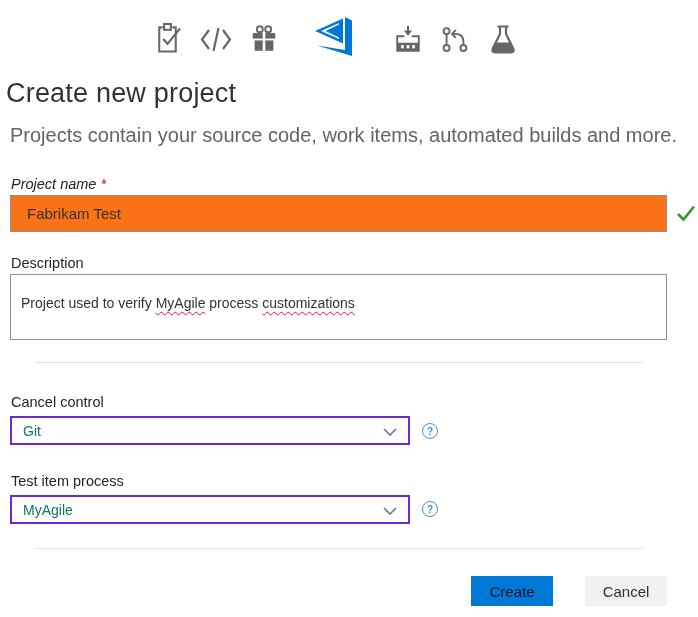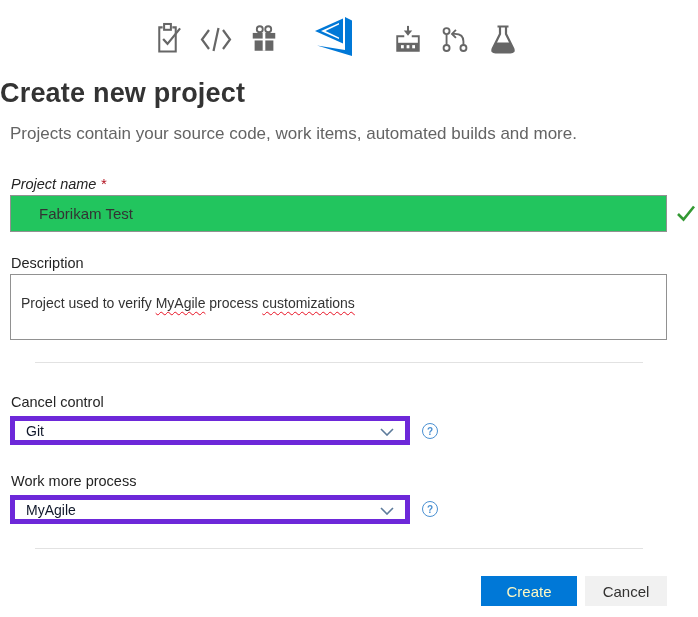--- a/index.html
+++ b/index.html
@@ -9,57 +9,57 @@
   .page{position:relative;width:698px;height:617px;background:#fff;}
 
   
   .icons-row{position:absolute;top:13px;left:0;width:100%;height:52px;
              display:flex;justify-content:center;align-items:center;gap:17px;
              transform:translateX(-14px);}
   .icons-row svg{display:block;}
   .logo-wrap{margin:0 16px;}
 
   
-  .title{position:absolute;left:0;top:78px;font-size:27px;font-weight:700;
+  .title{position:absolute;left:6px;top:78px;font-size:27px;font-weight:400;
          color:#333;letter-spacing:.2px;}
-  .subtitle{position:absolute;left:10px;top:124px;font-size:17px;color:#646464;}
+  .subtitle{position:absolute;left:10px;top:124px;font-size:20px;color:#646464;}
 
   
   .field-label{position:absolute;left:11px;font-size:14.5px;color:#242424;}
   .req{color:#b10e1c;margin-left:4px;}
 
   
   .name-input{position:absolute;left:10px;top:195px;width:657px;height:37px;
-              box-sizing:border-box;border:1px solid #919191;background:#22c55e;
-              font-family:inherit;font-size:15px;color:#333;padding:0 28px;outline:none;}
+              box-sizing:border-box;border:1px solid #919191;background:#f97316;
+              font-family:inherit;font-size:15px;color:#333;padding:0 16px;outline:none;}
   .valid-check{position:absolute;left:676px;top:204px;}
 
   
   .desc-box{position:absolute;left:10px;top:274px;width:657px;height:66px;
             box-sizing:border-box;border:1px solid #919191;background:#fff;
             font-size:14px;color:#333;padding:19px 10px;line-height:18px;cursor:text;}
   .misspell{text-decoration:underline wavy #e81123;text-decoration-thickness:1px;
             text-underline-offset:3px;}
 
   .divider{position:absolute;left:35px;width:608px;height:1px;background:#e2e2e2;}
 
   
   .select{position:absolute;left:10px;width:400px;height:29px;box-sizing:border-box;
-          border:5px solid #6d28d9;background:#fff;display:flex;align-items:center;
-          padding:0 11px;font-size:14px;color:#0f172a;cursor:pointer;}
+          border:2px solid #6d28d9;background:#fff;display:flex;align-items:center;
+          padding:0 11px;font-size:14px;color:#0f766e;cursor:pointer;}
   .select .chev{margin-left:auto;display:block;}
 
   .help{position:absolute;left:422px;width:16px;height:16px;border:1.4px solid #4a90d2;
         border-radius:50%;box-sizing:border-box;display:flex;align-items:center;
         justify-content:center;font-size:10px;font-weight:700;color:#4a90d2;cursor:pointer;}
 
   
   .btn{position:absolute;top:576px;height:30px;border:none;font-family:inherit;
        font-size:15px;cursor:pointer;padding:0;}
-  .btn-create{left:481px;width:96px;background:#0078d7;color:#fef9c3;}
+  .btn-create{left:471px;width:82px;background:#0078d7;color:#0f172a;}
   .btn-cancel{left:585px;width:82px;background:#f1f1f1;color:#323130;text-align:center;}
 </style>
 </head>
 <body>
 
 <div class="page">
 
   <div class="icons-row">
     <span>
       <svg width="31" height="36" viewBox="0 0 32 36" fill="none" stroke="#666" stroke-width="2.1">
@@ -147,21 +147,21 @@
     <span class="chev">
       <svg width="14" height="8" viewBox="0 0 14 8" fill="none" stroke="#5d7b9b" stroke-width="1.6">
         <polyline points="1,1 7,7 13,1"></polyline>
       </svg>
     </span>
   </div>
   <div class="help" style="top:423px;">
     <span>?</span>
   </div>
 
-  <div class="field-label" style="top:473px;">Work more process</div>
+  <div class="field-label" style="top:473px;">Test item process</div>
   <div class="select" style="top:495px;">
     <span>MyAgile</span>
     <span class="chev">
       <svg width="14" height="8" viewBox="0 0 14 8" fill="none" stroke="#5d7b9b" stroke-width="1.6">
         <polyline points="1,1 7,7 13,1"></polyline>
       </svg>
     </span>
   </div>
   <div class="help" style="top:501px;">
     <span>?</span>

